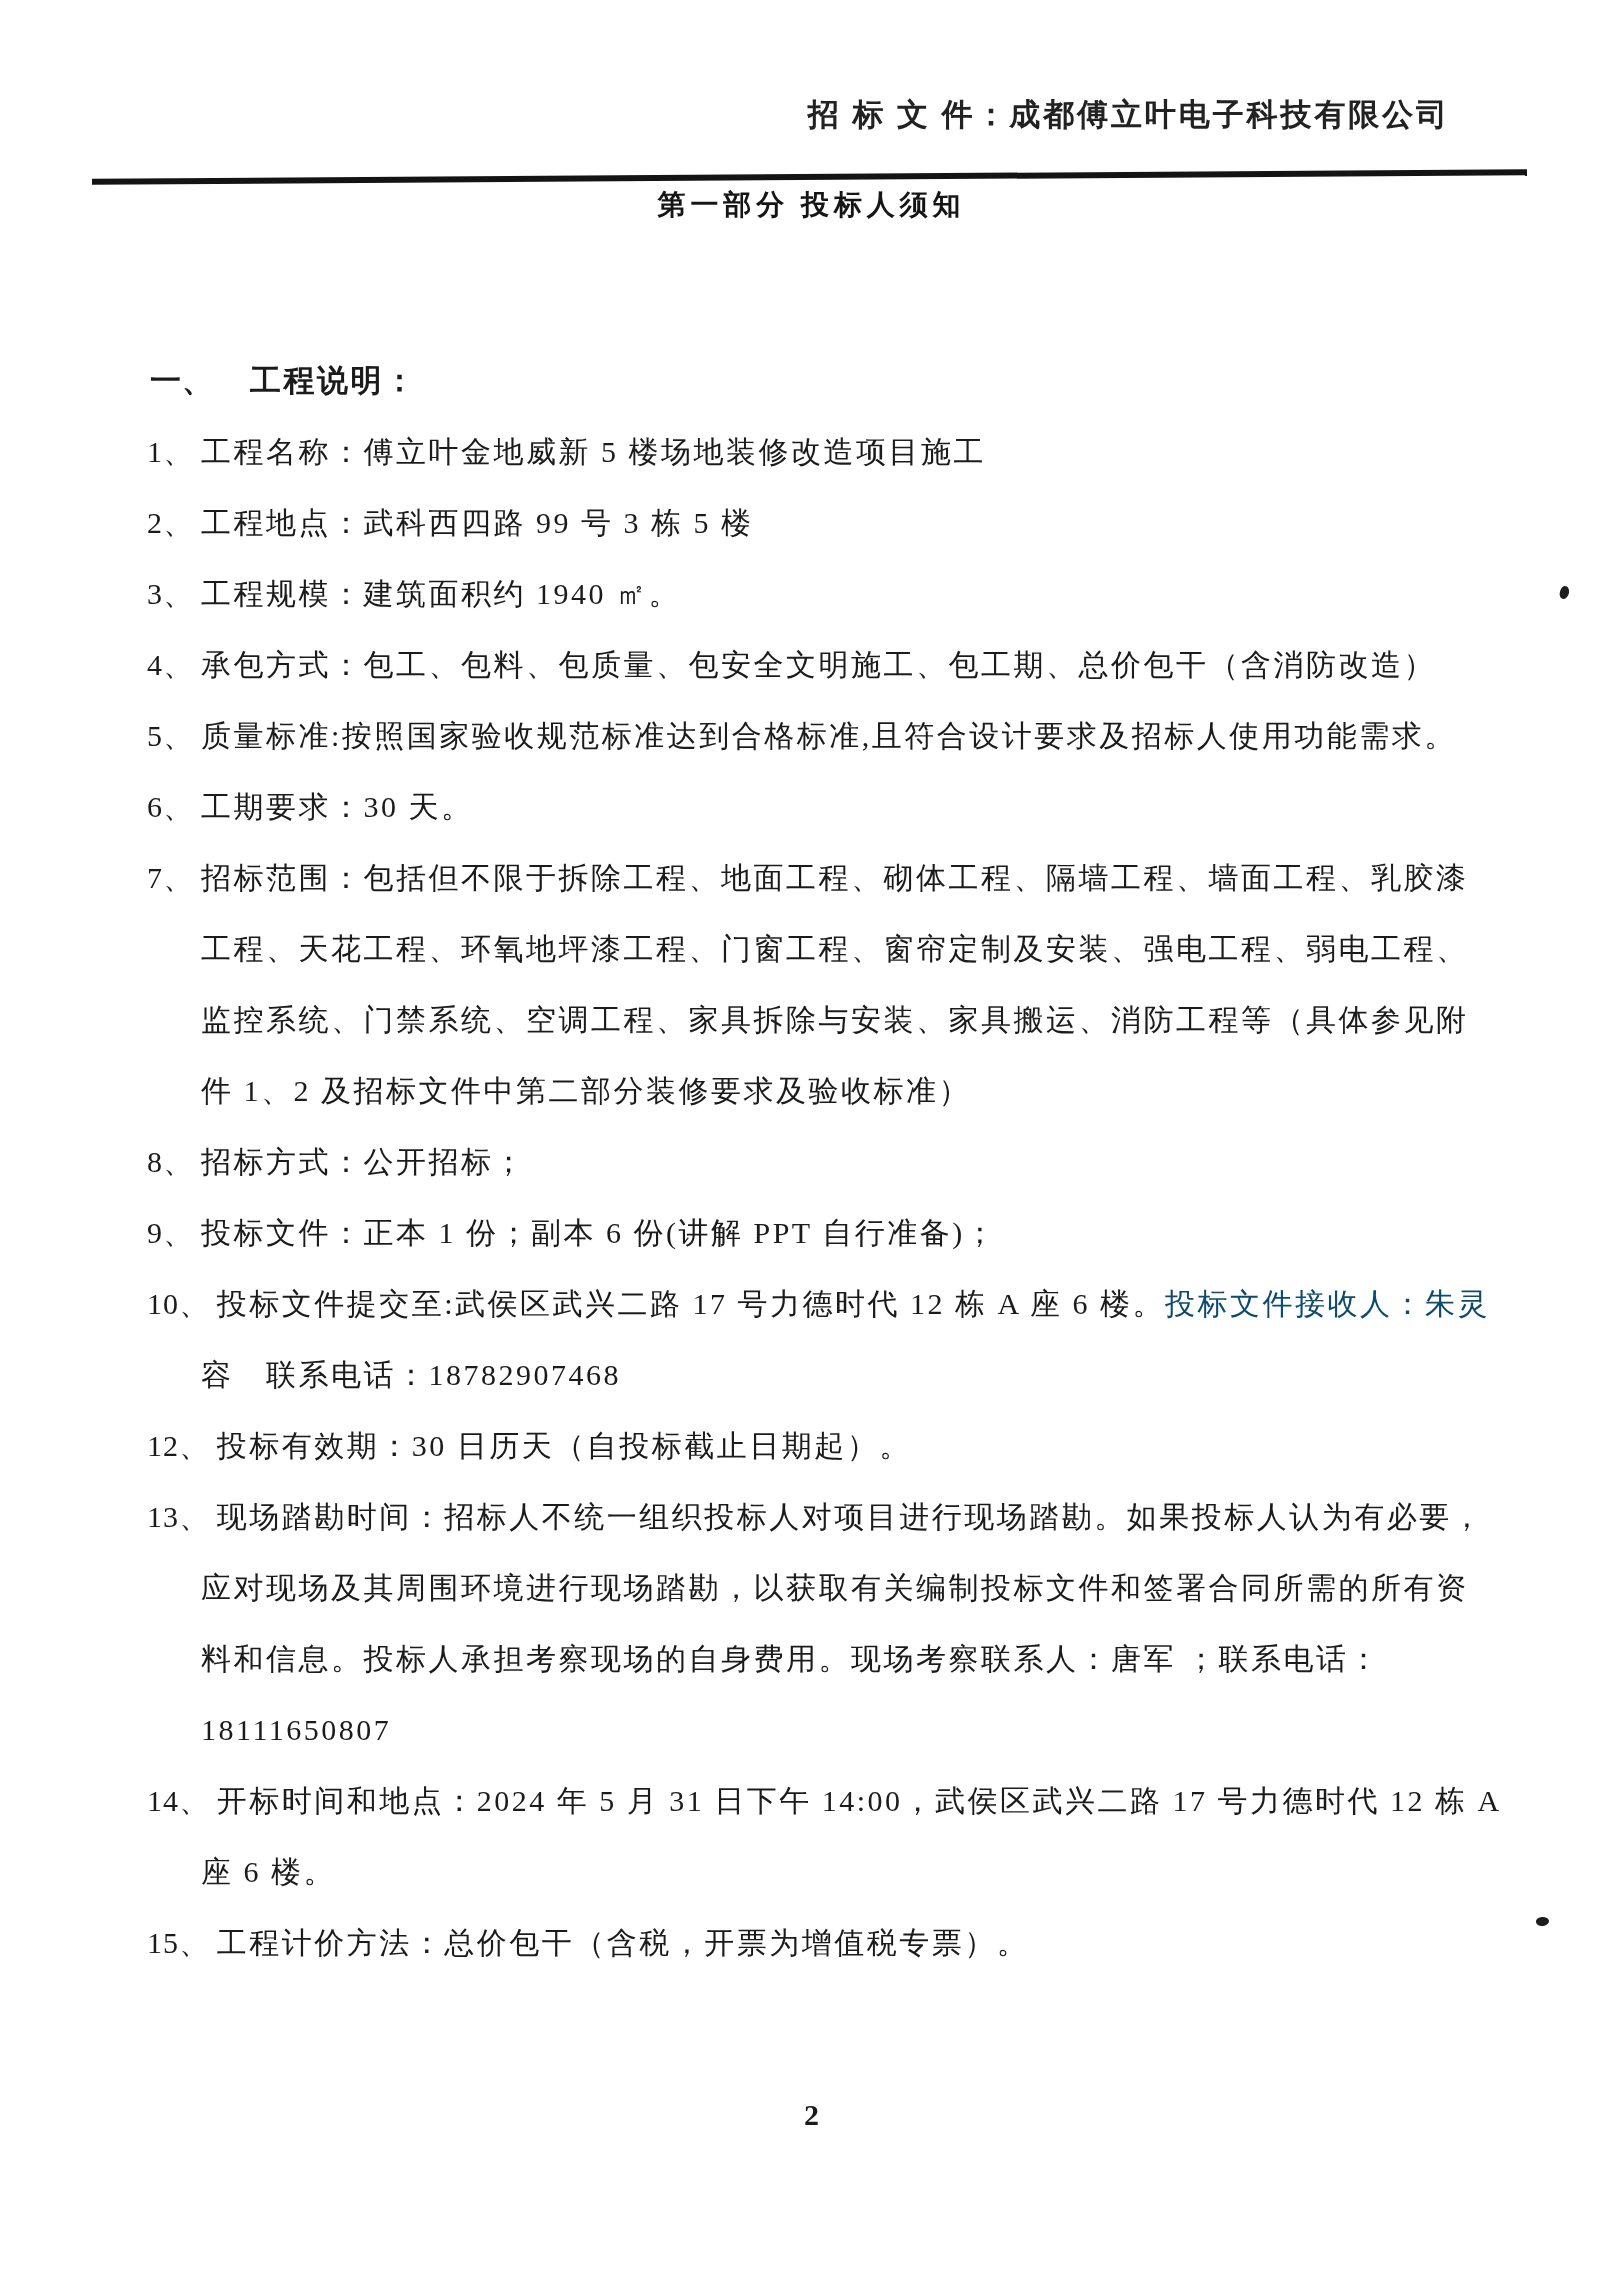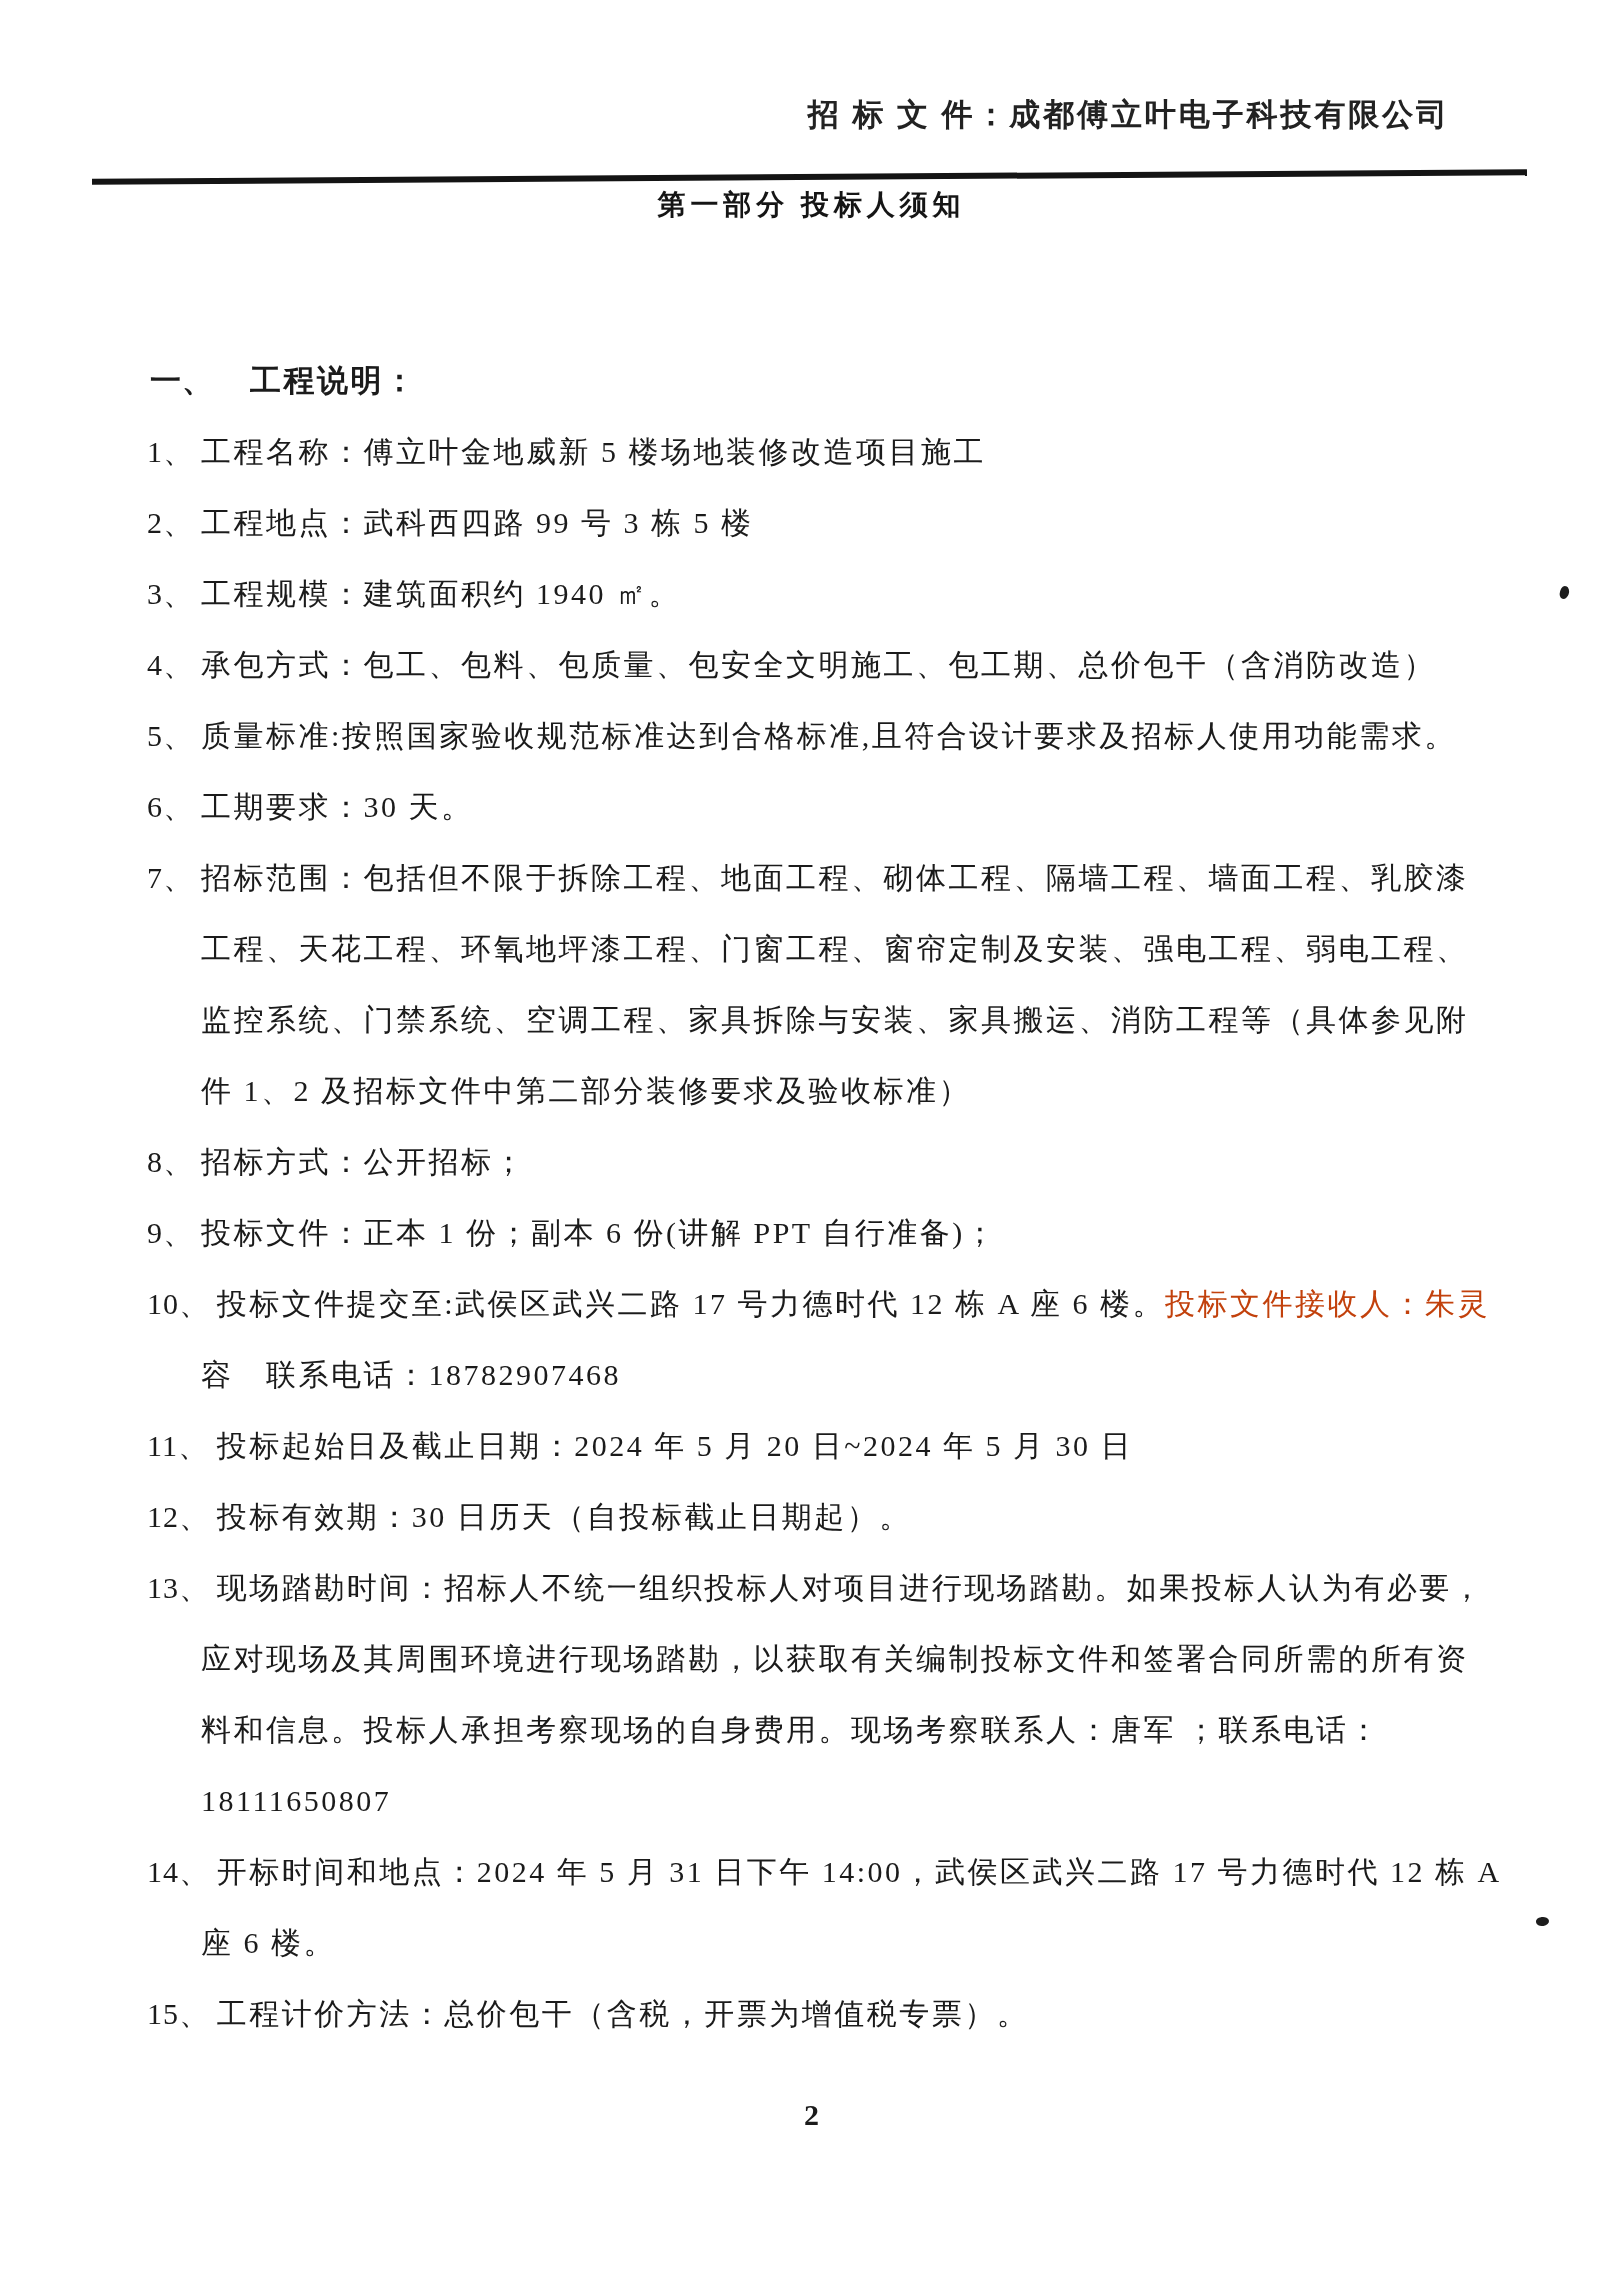--- a/index.html
+++ b/index.html
@@ -37,21 +37,21 @@
     font-size:30px;letter-spacing:2.5px;white-space:nowrap;
   }
   .num{
     position:absolute;top:0;left:-54px;width:78px;
     letter-spacing:1px;
   }
   .line.heading{font-weight:700;font-size:31px;}
   .line.heading .num{left:-51px;}
   .line.heading .txt{padding-left:49px;text-align:center;}
   .line.d2 .txt{padding-left:15.7px;}
-  .faint{color:#c2410c;}
+  .faint{color:#0c4a6e;}
   
   .page-number{
     position:absolute;top:2098px;left:0;right:0;
     text-align:center;font-size:30px;font-weight:700;color:#1b1b1b;
   }
   
   .speck{position:absolute;background:#1d1d1d;border-radius:45% 55% 50% 50%;}
   .speck-1{top:586px;left:1560px;width:8.8px;height:12.7px;transform:rotate(18deg);}
   .speck-2{top:1917px;left:1536px;width:12.7px;height:8.8px;transform:rotate(-8deg);}
 </style>
@@ -75,21 +75,20 @@
       <div class="line"><span class="num">5、</span><span class="txt">质量标准:按照国家验收规范标准达到合格标准,且符合设计要求及招标人使用功能需求。</span></div>
       <div class="line"><span class="num">6、</span><span class="txt">工期要求：30 天。</span></div>
       <div class="line"><span class="num">7、</span><span class="txt">招标范围：包括但不限于拆除工程、地面工程、砌体工程、隔墙工程、墙面工程、乳胶漆</span></div>
       <div class="line"><span class="txt">工程、天花工程、环氧地坪漆工程、门窗工程、窗帘定制及安装、强电工程、弱电工程、</span></div>
       <div class="line"><span class="txt">监控系统、门禁系统、空调工程、家具拆除与安装、家具搬运、消防工程等（具体参见附</span></div>
       <div class="line"><span class="txt">件 1、2 及招标文件中第二部分装修要求及验收标准）</span></div>
       <div class="line"><span class="num">8、</span><span class="txt">招标方式：公开招标；</span></div>
       <div class="line"><span class="num">9、</span><span class="txt">投标文件：正本 1 份；副本 6 份(讲解 PPT 自行准备)；</span></div>
       <div class="line d2"><span class="num">10、</span><span class="txt">投标文件提交至:武侯区武兴二路 17 号力德时代 12 栋 A 座 6 楼。</span><span class="faint">投标文件接收人：朱灵</span></div>
       <div class="line"><span class="txt">容　联系电话：18782907468</span></div>
-      <div class="line d2"><span class="num">11、</span><span class="txt">投标起始日及截止日期：2024 年 5 月 20 日~2024 年 5 月 30 日</span></div>
       <div class="line d2"><span class="num">12、</span><span class="txt">投标有效期：30 日历天（自投标截止日期起）。</span></div>
       <div class="line d2"><span class="num">13、</span><span class="txt">现场踏勘时间：招标人不统一组织投标人对项目进行现场踏勘。如果投标人认为有必要，</span></div>
       <div class="line"><span class="txt">应对现场及其周围环境进行现场踏勘，以获取有关编制投标文件和签署合同所需的所有资</span></div>
       <div class="line"><span class="txt">料和信息。投标人承担考察现场的自身费用。现场考察联系人：唐军 ；联系电话：</span></div>
       <div class="line"><span class="txt">18111650807</span></div>
       <div class="line d2"><span class="num">14、</span><span class="txt">开标时间和地点：2024 年 5 月 31 日下午 14:00，武侯区武兴二路 17 号力德时代 12 栋 A</span></div>
       <div class="line"><span class="txt">座 6 楼。</span></div>
       <div class="line d2"><span class="num">15、</span><span class="txt">工程计价方法：总价包干（含税，开票为增值税专票）。</span></div>
     </div>
 

